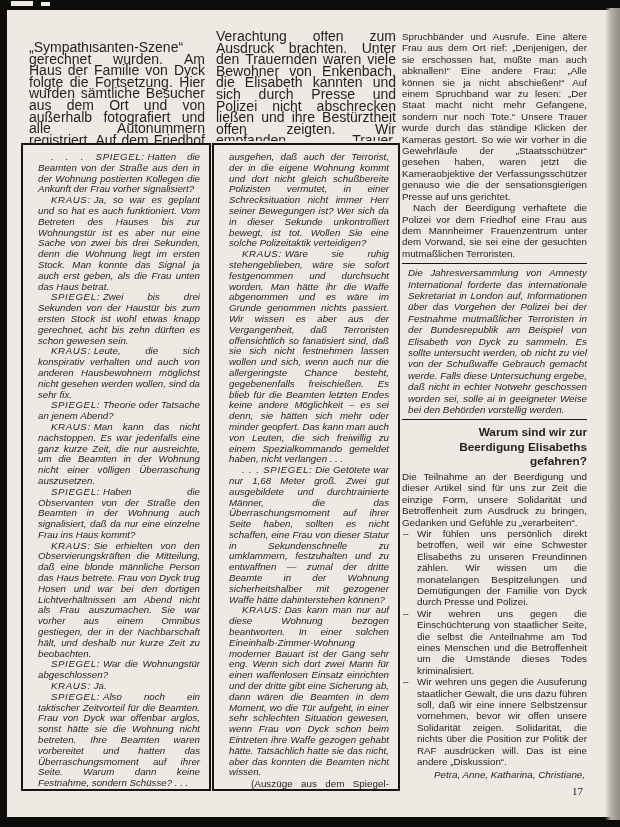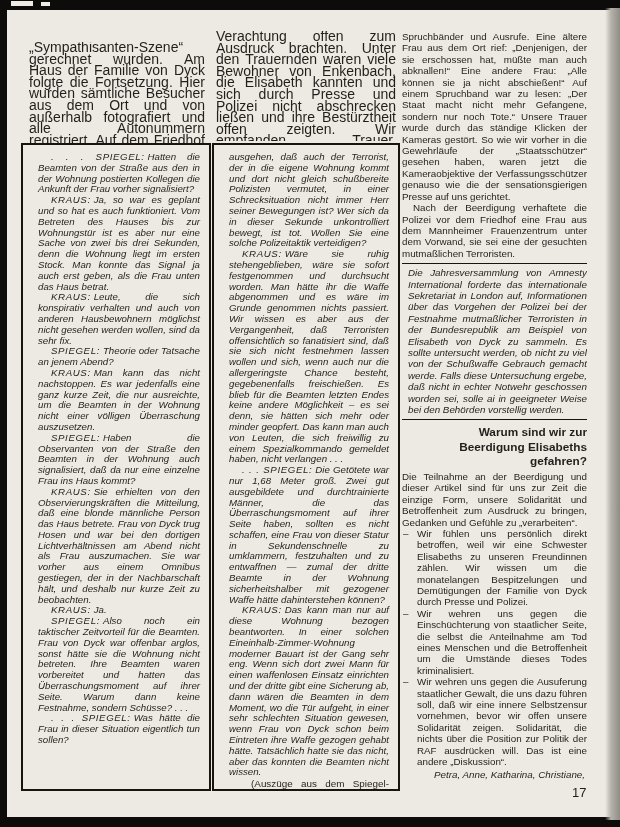--- a/index.html
+++ b/index.html
@@ -41,45 +41,47 @@
           font-size:9.8px; line-height:11.4px; text-align:justify; }
   .col3 p { margin:0; }
   .p-indent { text-indent:11px; }
   .rule { border:0; border-top:1.6px solid #17150f; margin:4px 0 3px 0; }
   .amnesty { font-style:italic; padding-left:6px; }
   .fr-source { letter-spacing:0.8px; margin-top:1px; }
   .heading { font-weight:bold; font-size:11.8px; line-height:14.5px; margin:5px 0 2px 0; text-align:right; }
   .bullet { position:relative; padding-left:15px; margin-top:1px; }
   .bullet .dash { position:absolute; left:1px; top:0; }
   .signature { font-style:italic; text-align:right; margin-top:2px; line-height:12.6px; padding-right:2px; }
-  .page-number { position:absolute; left:572px; top:785px; font-size:13px; color:#211f1c; }
+  .page-number { position:absolute; left:572px; top:785px; font-size:11px; color:#211f1c;font-family:Liberation Serif, serif; }
 </style>
 </head>
 <body>
 
 <div class="edge-top">
   <div class="speck-a"></div>
   <div class="speck-b"></div>
 </div>
 <div class="edge-left"></div>
 <div class="edge-bottom"></div>
 <div class="edge-right"></div>
 
 <div class="col-intro col1-intro bodytext">„Sympathisanten-Szene“ gerechnet wurden. Am Haus der Familie von Dyck folgte die Fortsetzung. Hier wurden sämtliche Besucher aus dem Ort und von außerhalb fotografiert und alle Autonummern registriert. Auf dem Friedhof ging der Trauerzug durch ein Spalier von Gaffern, die ihren von Staat und Presse geschürten Haß und ihre</div>
 
 <div class="col-intro col2-intro bodytext">Verachtung offen zum Ausdruck brachten. Unter den Trauernden waren viele Bewohner von Enkenbach, die Elisabeth kannten und sich durch Presse und Polizei nicht abschrecken ließen und ihre Bestürztheit offen zeigten. Wir empfanden Trauer, Betroffenheit, Wut und Solidarität. All dies wurde auch sichtbar im Predigttext, durch</div>
 
 <div class="ibox ibox-left">
   <p class="qa"><span class="spk">. . . SPIEGEL:</span><span>Hatten die Beamten von der Straße aus den in der Wohnung postierten Kollegen die Ankunft der Frau vorher signalisiert?</span></p>
   <p class="qa"><span class="spk">KRAUS:</span><span>Ja, so war es geplant und so hat es auch funktioniert. Vom Betreten des Hauses bis zur Wohnungstür ist es aber nur eine Sache von zwei bis drei Sekunden, denn die Wohnung liegt im ersten Stock. Man konnte das Signal ja auch erst geben, als die Frau unten das Haus betrat.</span></p>
+  <p class="qa"><span class="spk">SPIEGEL:</span><span>Zwei bis drei Sekunden von der Haustür bis zum ersten Stock ist wohl etwas knapp gerechnet, acht bis zehn dürften es schon gewesen sein.</span></p>
   <p class="qa"><span class="spk">KRAUS:</span><span>Leute, die sich konspirativ verhalten und auch von anderen Hausbewohnern möglichst nicht gesehen werden wollen, sind da sehr fix.</span></p>
   <p class="qa"><span class="spk">SPIEGEL:</span><span>Theorie oder Tatsache an jenem Abend?</span></p>
   <p class="qa"><span class="spk">KRAUS:</span><span>Man kann das nicht nachstoppen. Es war jedenfalls eine ganz kurze Zeit, die nur ausreichte, um die Beamten in der Wohnung nicht einer völligen Überraschung auszusetzen.</span></p>
   <p class="qa"><span class="spk">SPIEGEL:</span><span>Haben die Observanten von der Straße den Beamten in der Wohnung auch signalisiert, daß da nur eine einzelne Frau ins Haus kommt?</span></p>
   <p class="qa"><span class="spk">KRAUS:</span><span>Sie erhielten von den Observierungskräften die Mitteilung, daß eine blonde männliche Person das Haus betrete. Frau von Dyck trug Hosen und war bei den dortigen Lichtverhältnissen am Abend nicht als Frau auszumachen. Sie war vorher aus einem Omnibus gestiegen, der in der Nachbarschaft hält, und deshalb nur kurze Zeit zu beobachten.</span></p>
+  <p class="qa"><span class="spk">SPIEGEL:</span><span>War die Wohnungstür abgeschlossen?</span></p>
   <p class="qa"><span class="spk">KRAUS:</span><span>Ja.</span></p>
   <p class="qa"><span class="spk">SPIEGEL:</span><span>Also noch ein taktischer Zeitvorteil für die Beamten. Frau von Dyck war offenbar arglos, sonst hätte sie die Wohnung nicht betreten. Ihre Beamten waren vorbereitet und hatten das Überraschungsmoment auf ihrer Seite. Warum dann keine Festnahme, sondern Schüsse? . . .</span></p>
   <p class="qa"><span class="spk">. . . SPIEGEL:</span><span>Was hätte die Frau in dieser Situation eigentlich tun sollen?</span></p>
 
 </div>
 
 <div class="ibox ibox-right">
   <p class="cont"><span>ausgehen, daß auch der Terrorist, der in die eigene Wohnung kommt und dort nicht gleich schußbereite Polizisten vermutet, in einer Schrecksituation nicht immer Herr seiner Bewegungen ist? Wer sich da in dieser Sekunde unkontrolliert bewegt, ist tot. Wollen Sie eine solche Polizeitaktik verteidigen?</span></p>
   <p class="qa"><span class="spk">KRAUS:</span><span>Wäre sie ruhig stehengeblieben, wäre sie sofort festgenommen und durchsucht worden. Man hätte ihr die Waffe abgenommen und es wäre im Grunde genommen nichts passiert. Wir wissen es aber aus der Vergangenheit, daß Terroristen offensichtlich so fanatisiert sind, daß sie sich nicht festnehmen lassen wollen und sich, wenn auch nur die allergeringste Chance besteht, gegebenenfalls freischießen. Es blieb für die Beamten letzten Endes keine andere Möglichkeit – es sei denn, sie hätten sich mehr oder minder geopfert. Das kann man auch von Leuten, die sich freiwillig zu einem Spezialkommando gemeldet haben, nicht verlangen . . .</span></p>
   <p class="qa"><span class="spk">. . . SPIEGEL:</span><span>Die Getötete war nur 1,68 Meter groß. Zwei gut ausgebildete und durchtrainierte Männer, die das Überraschungsmoment auf ihrer Seite haben, sollten es nicht schaffen, eine Frau von dieser Statur in Sekundenschnelle zu umklammern, festzuhalten und zu entwaffnen — zumal der dritte Beamte in der Wohnung sicherheitshalber mit gezogener Waffe hätte dahinterstehen können?</span></p>

